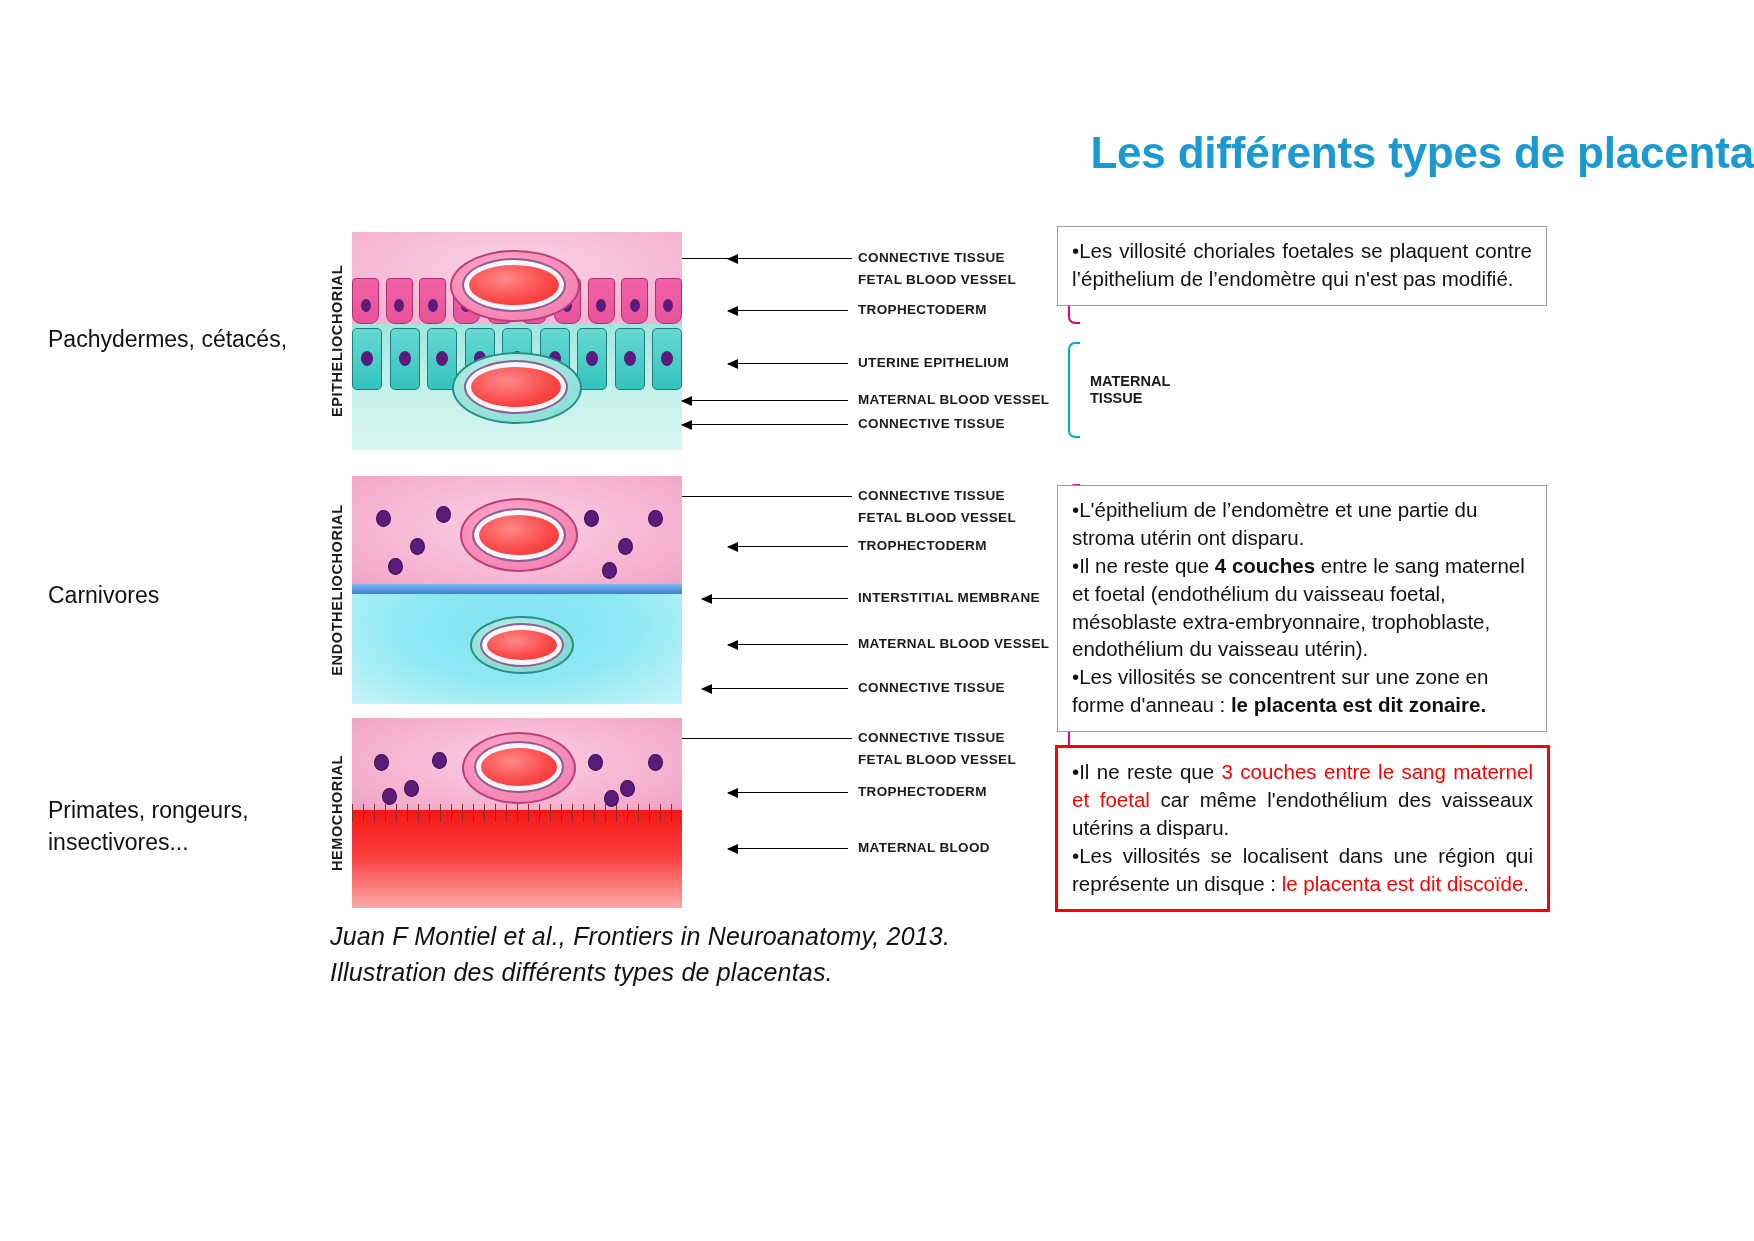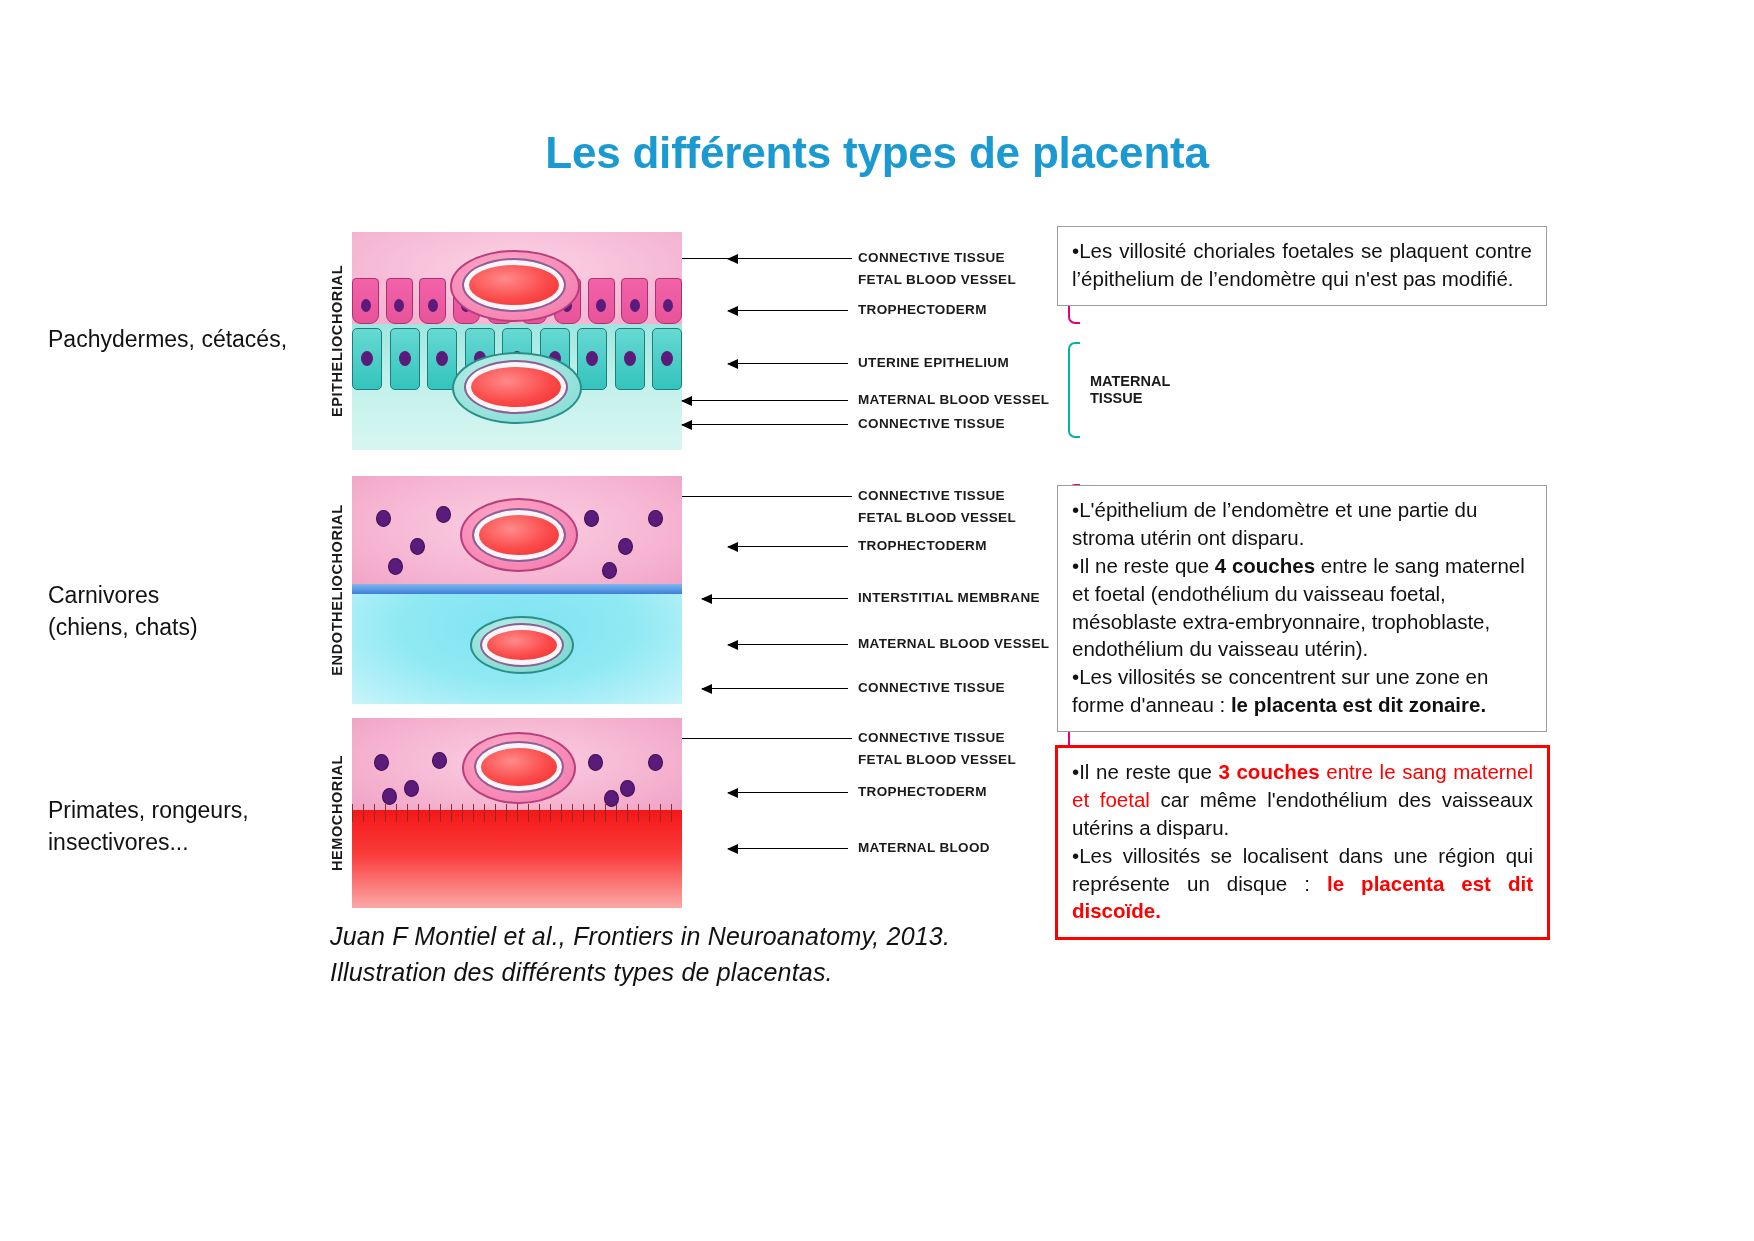--- a/index.html
+++ b/index.html
@@ -9,21 +9,21 @@
     background: #ffffff;
     font-family: "Liberation Sans", sans-serif;
     overflow: hidden;
   }
   .slide { position: relative; width: 1754px; height: 1241px; background:#fff; }
 
   
   .title {
     position: absolute;
     top: 128px; left: 0; width: 100%;
-    text-align: center;
+    text-align: right;
     font-size: 44px;
     font-weight: bold;
     color: #1B9AD1;
     letter-spacing: -0.2px;
   }
 
   
   .species {
     position: absolute;
     left: 48px;
@@ -212,39 +212,38 @@
     color: #111;
   }
   .box.justified { text-align: justify; text-justify: inter-word; }
   .box.redbox {
     border: 3.5px solid #ff0000;
     text-align: justify;
   }
   .box p { margin: 0; }
   .box b { font-weight: bold; }
   .red { color: #ff0000; }
-  .red-b { color: #ff0000; font-weight: bold; margin-top: 26px; }
+  .red-b { color: #ff0000; font-weight: normal; margin-top: 26px; }
 
   #box1 { left: 1057px; top: 226px; width: 490px; }
   #box2 { left: 1057px; top: 485px; width: 490px; }
   #box3 { left: 1055px; top: 745px; width: 495px; }
 </style>
 </head>
 <body>
 
 <div class="slide">
 
   <div class="title">Les différents types de placenta</div>
 
   <div class="species species-1">
     <div>Pachydermes, cétacés,</div>
   </div>
   <div class="species species-2">
     <div>Carnivores</div>
-    <div>(chiens, chats)</div>
   </div>
   <div class="species species-3">
     <div>Primates, rongeurs,</div>
     <div>insectivores...</div>
   </div>
 
   <div class="figure">
 
     <div class="panel">
       <div class="panel-row">

